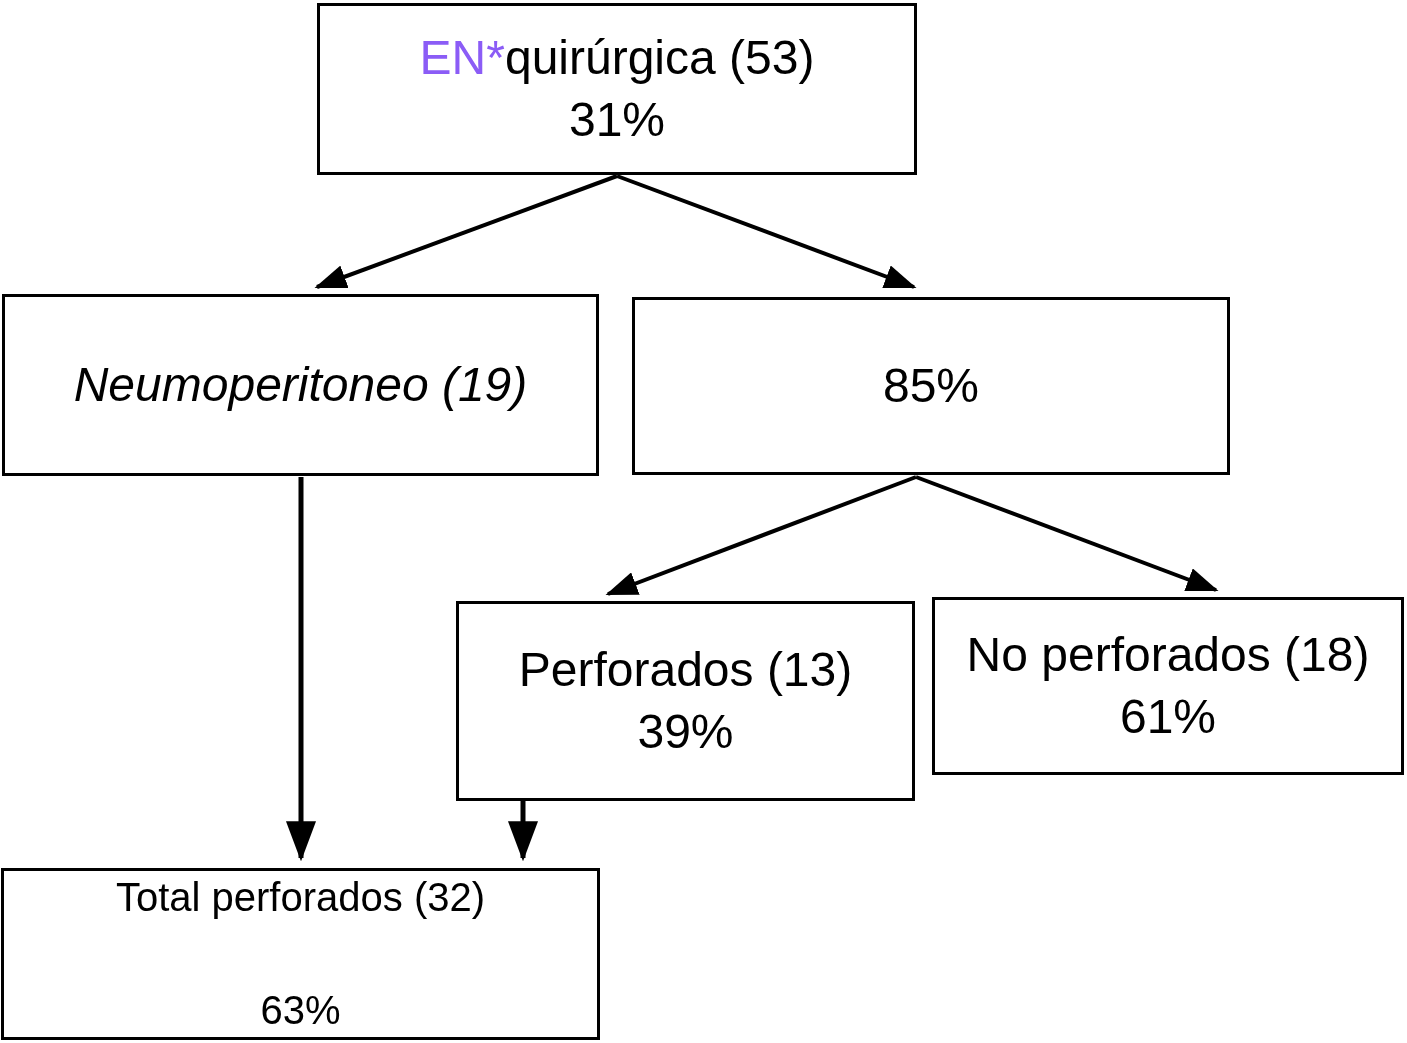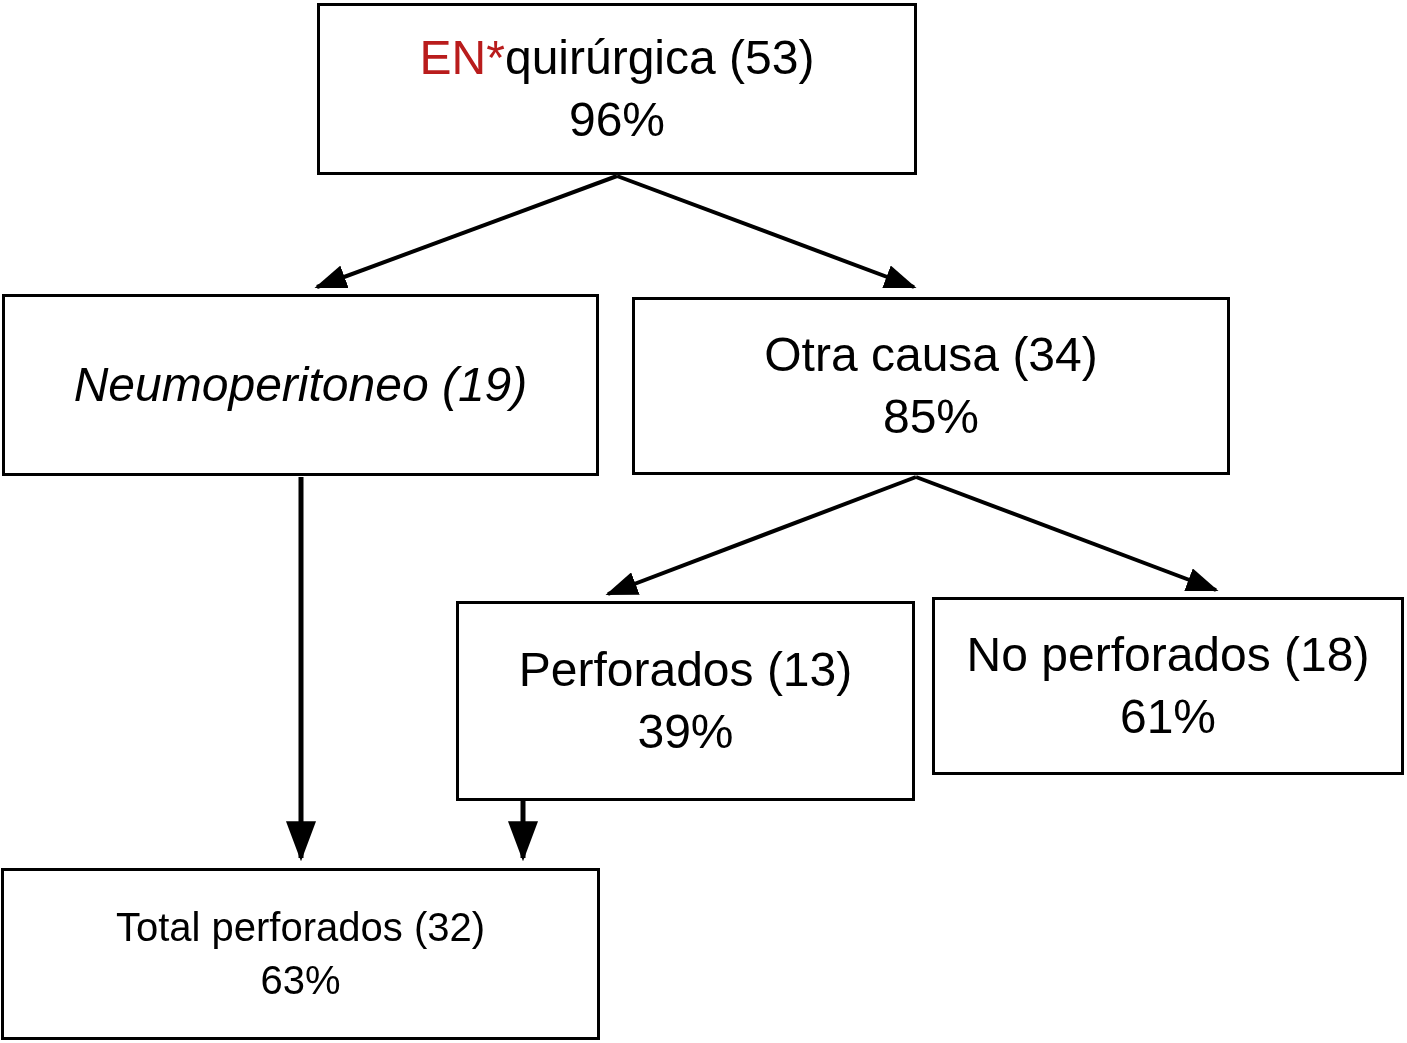--- a/index.html
+++ b/index.html
@@ -26,22 +26,22 @@
     line-height: 62px;
     white-space: nowrap;
   }
   .node .line { display: block; }
   #node-root          { left: 317px; top: 3px;   width: 600px; height: 172px; }
   #node-neumo         { left: 2px;   top: 294px; width: 597px; height: 182px; font-style: italic; }
   #node-otra          { left: 632px; top: 297px; width: 598px; height: 178px; }
   #node-perforados    { left: 456px; top: 601px; width: 459px; height: 200px; }
   #node-noperforados  { left: 932px; top: 597px; width: 472px; height: 178px; }
   #node-total         { left: 1px;   top: 868px; width: 599px; height: 172px;
-                        font-size: 40px; line-height: 53px; }
-  .accent { color: #b91c1c; }
+                        font-size: 40px; line-height: 53px; justify-content: space-between; }
+  .accent { color: #8b5cf6; }
   #arrow-layer {
     position: absolute;
     left: 0; top: 0;
     width: 1407px; height: 1043px;
     pointer-events: none;
   }
   #arrow-layer line { stroke: #000000; }
 </style>
 </head>
 <body>
@@ -59,29 +59,28 @@
     <line x1="916" y1="477" x2="608" y2="594" stroke-width="4" marker-end="url(#ah)"></line>
     <line x1="916" y1="477" x2="1216" y2="590" stroke-width="4" marker-end="url(#ah)"></line>
     <line x1="301" y1="477" x2="301" y2="858" stroke-width="5" marker-end="url(#ah)"></line>
     <line x1="523" y1="774" x2="523" y2="858" stroke-width="5" marker-end="url(#ah)"></line>
   </svg>
 
   <div class="node" id="node-root">
     <span class="line">
       <span class="accent">EN*</span><span>quirúrgica (53)</span>
     </span>
-    <span class="line">96%</span>
+    <span class="line">31%</span>
   </div>
 
   <div class="node" id="node-neumo">
     <span class="line">Neumoperitoneo (19)</span>
   </div>
 
   <div class="node" id="node-otra">
-    <span class="line">Otra causa (34)</span>
     <span class="line">85%</span>
   </div>
 
   <div class="node" id="node-perforados">
     <span class="line">Perforados (13)</span>
     <span class="line">39%</span>
   </div>
 
   <div class="node" id="node-noperforados">
     <span class="line">No perforados (18)</span>

